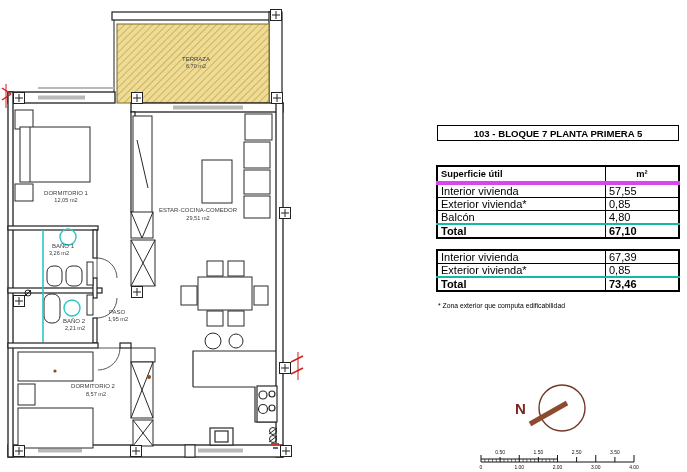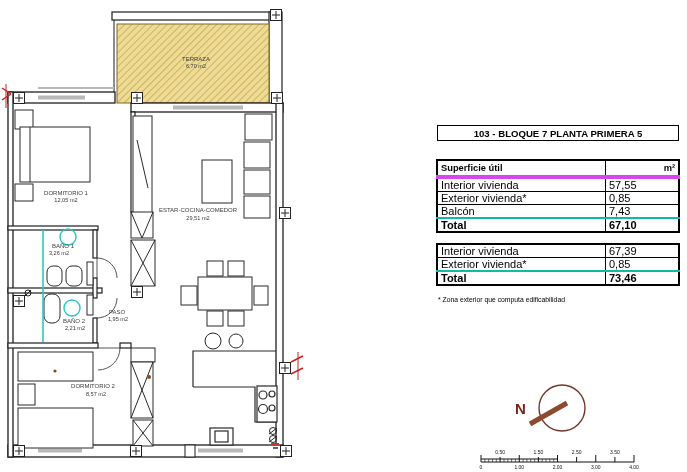--- a/index.html
+++ b/index.html
@@ -4,28 +4,28 @@
 <style>
   html,body{margin:0;padding:0;background:#ffffff;}
   .stage{position:relative;width:687px;height:472px;background:#ffffff;overflow:hidden;
          font-family:"Liberation Sans",sans-serif;color:#000;}
   svg text{font-family:"Liberation Sans",sans-serif;}
   .room-name{font-size:6px;fill:#3b3b3b;text-anchor:middle;}
   .room-area{font-size:5.6px;fill:#3b3b3b;text-anchor:middle;}
 
   .panel{position:absolute;left:436px;top:125px;width:244px;}
   .title-box{border:1.6px solid #000;font-weight:bold;font-size:9.6px;text-align:center;
-             padding:2px 0 1px 0;margin:0 1px 18px 1px;}
+             padding:2px 0 1px 0;margin:0 1px 24px 1px;}
   table.areas{border-collapse:collapse;width:244px;border:2px solid #000;table-layout:fixed;
               margin-bottom:10px;}
   table.areas td{border:1px solid #000;font-size:11px;height:12px;padding:0 3px;
                  white-space:nowrap;overflow:hidden;}
   table.areas td.val{width:66px;text-align:left;}
   table.areas tr.head td{font-weight:bold;font-size:9.3px;border-bottom:4px solid #d946ef;height:14px;}
-  table.areas tr.head td.val{text-align:right;}
+  table.areas tr.head td.val{text-align:center;}
   table.areas tr.total td{font-weight:bold;border-top:2px solid #14b8a6;margin-left:6px;}
   .footnote{font-size:6.8px;margin-top:8px;margin-left:2px;}
   .compass{position:absolute;left:500px;top:372px;}
   .scalebar{position:absolute;left:474px;top:447px;}
 </style>
 </head>
 <body>
 
 <div class="stage">
 
@@ -265,21 +265,21 @@
         <tr>
           <td>Interior vivienda</td>
           <td class="val">57,55</td>
         </tr>
         <tr>
           <td>Exterior vivienda*</td>
           <td class="val">0,85</td>
         </tr>
         <tr>
           <td>Balcón</td>
-          <td class="val">7,43</td>
+          <td class="val">4,80</td>
         </tr>
         <tr class="total">
           <td>Total</td>
           <td class="val">67,10</td>
         </tr>
       </tbody>
     </table>
 
     <table class="areas">
       <tbody>

